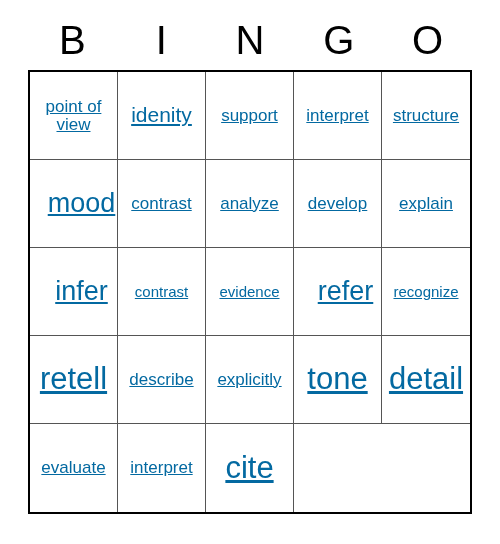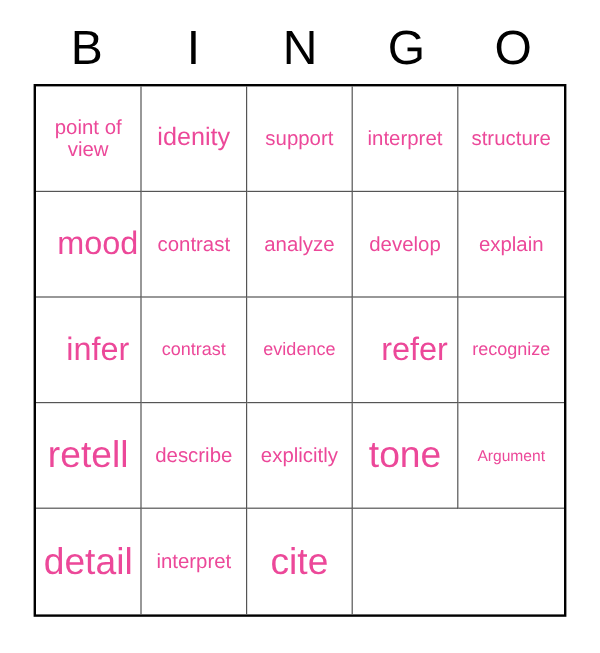--- a/index.html
+++ b/index.html
@@ -64,22 +64,23 @@
   }
   .cell:nth-child(5n) {
     border-right: none;
   }
   .cell:nth-child(n+21) {
     border-bottom: none;
   }
   .cell-text {
     display: block;
     line-height: 1.05;
-    color: #ec4899;
+    color: #0369a1;
     white-space: pre-line;
+    text-decoration: underline;
   }
   .sz-xs { font-size: 13px; }
   .sz-s  { font-size: 15px; }
   .sz-m  { font-size: 17px; }
   .sz-l  { font-size: 21px; }
   .sz-xl { font-size: 27px; margin-left: 16px; }
   .sz-xxl{ font-size: 31px; }
 </style>
 </head>
 <body>
@@ -152,24 +153,24 @@
         <span class="cell-text sz-m">describe</span>
       </div>
     <div class="cell">
         <span class="cell-text sz-m">explicitly</span>
       </div>
     <div class="cell">
         <span class="cell-text sz-xxl">tone</span>
       </div>
 
     <div class="cell">
-        <span class="cell-text sz-xs">Argument</span>
+        <span class="cell-text sz-xxl">detail</span>
       </div>
     <div class="cell">
-        <span class="cell-text sz-xxl">detail</span>
+        <span class="cell-text sz-m">evaluate</span>
       </div>
     <div class="cell">
         <span class="cell-text sz-m">interpret</span>
       </div>
     <div class="cell">
         <span class="cell-text sz-xxl">cite</span>
       </div>
 
   </div>
 </div>

